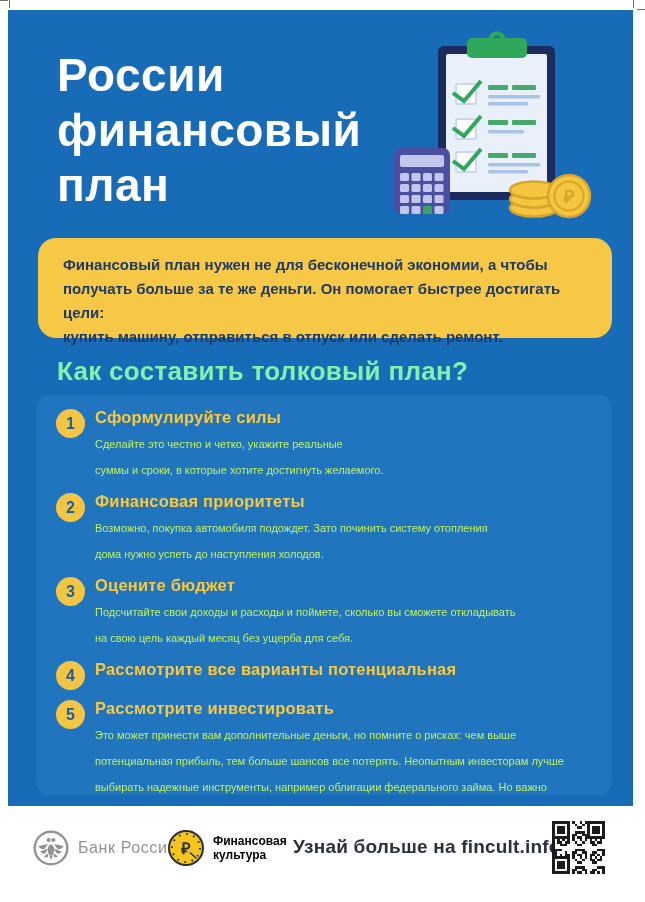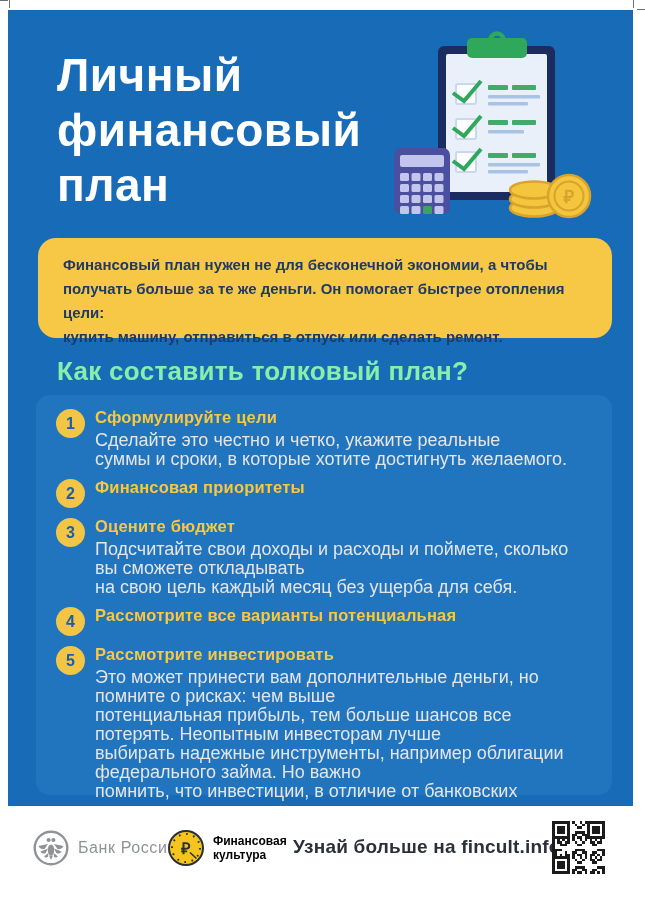--- a/index.html
+++ b/index.html
@@ -24,21 +24,21 @@
     position:absolute;left:28px;top:385px;width:576px;height:400px;background:#2174BE;
     border-radius:14px;box-sizing:border-box;padding:13px 20px 10px 20px;
   }
   .step{display:flex;gap:10px;margin-bottom:9px}
   .step:last-child{margin-bottom:0}
   .step-num{
     flex:none;width:29px;height:29px;border-radius:50%;background:#F2C544;color:#1A5FA5;
     font-weight:bold;font-size:16px;display:flex;align-items:center;justify-content:center;margin-top:1px;
   }
   .step-title{font-size:16.5px;font-weight:bold;color:#F8C93F;margin-bottom:4px;letter-spacing:.2px}
-  .step-body{font-size:18px;color:#e5e5e5;line-height:19px;white-space:pre-line}
+  .step-body{font-size:11px;color:#bef264;line-height:26px;white-space:pre-line}
   .footer{position:absolute;left:0;top:806px;width:645px;height:96px;background:#ffffff}
   .bank-logo{position:absolute;left:33px;top:830px;display:flex;align-items:center;gap:9px}
   .bank-label{font-size:16px;color:#909396;letter-spacing:.6px}
   .fincult-logo{position:absolute;left:167px;top:829px;display:flex;align-items:center;gap:8px}
   .fincult-label{font-size:12px;font-weight:bold;color:#000000;line-height:14.5px;white-space:pre-line}
   .slogan{position:absolute;left:293px;top:836px;font-size:19px;font-weight:bold;color:#2B3038;letter-spacing:.2px}
   .qr{position:absolute;left:552px;top:821px;width:53px;height:53px;background:#ffffff}
   .crop{position:absolute;background:#6F6F6F}
   .crop.tl-h{left:0;top:9;width:8px;height:1px}
   .crop.tl-v{left:9px;top:0;width:1px;height:8px}
@@ -56,21 +56,21 @@
 <div class="crop tl-v"></div>
 <div class="crop tr-h"></div>
 <div class="crop tr-v"></div>
 <div class="crop bl-h"></div>
 <div class="crop bl-v"></div>
 <div class="crop br-h"></div>
 <div class="crop br-v"></div>
 
 <div class="poster">
 
-  <div class="page-title">Личный
+  <div class="page-title">России
 финансовый
 план</div>
 
   <svg class="illustration" viewBox="0 0 228 200" xmlns="http://www.w3.org/2000/svg">
     <g>
       <circle cx="111" cy="12" r="6.5" fill="none" stroke="#2FA85C" stroke-width="4.5"></circle>
       <rect x="52" y="18" width="117" height="154" rx="6" fill="#1C2C5F"></rect>
       <rect x="60" y="26" width="101" height="138" rx="2" fill="#E9F0F9"></rect>
       <rect x="81" y="10" width="60" height="20" rx="5" fill="#2FA85C"></rect>
       <g transform="translate(0,56)">
@@ -124,41 +124,43 @@
       <ellipse cx="148" cy="171" rx="24" ry="8.5" fill="#F3C63E" stroke="#D9A32C" stroke-width="2.5"></ellipse>
       <ellipse cx="148" cy="162" rx="24" ry="8.5" fill="#F3C63E" stroke="#D9A32C" stroke-width="2.5"></ellipse>
       <circle cx="183" cy="168" r="21" fill="#F3C63E" stroke="#D9A32C" stroke-width="2.5"></circle>
       <circle cx="183" cy="168" r="14.5" fill="none" stroke="#D9A32C" stroke-width="2"></circle>
       <text x="183" y="175" text-anchor="middle" font-size="18" font-weight="bold" fill="#D9A32C">₽</text>
     </g>
   </svg>
 
   <div class="intro-card">
     <div class="intro-text">Финансовый план нужен не для бесконечной экономии, а чтобы
-получать больше за те же деньги. Он помогает быстрее отопления цели:
+получать больше за те же деньги. Он помогает быстрее достигать цели:
 купить машину, отправиться в отпуск или сделать ремонт.</div>
   </div>
 
   <div class="section-heading">Как составить толковый план?</div>
 
   <div class="steps-panel">
 
     <div class="step">
       <div class="step-num">1</div>
       <div>
-        <div class="step-title">Сформулируйте цели</div>
+        <div class="step-title">Сформулируйте силы</div>
         <div class="step-body">Сделайте это честно и четко, укажите реальные
 суммы и сроки, в которые хотите достигнуть желаемого.</div>
       </div>
     </div>
 
     <div class="step">
       <div class="step-num">2</div>
       <div>
         <div class="step-title">Финансовая приоритеты</div>
+        <div class="step-body">Возможно, покупка автомобиля подождет. Зато починить систему отопления
+дома нужно успеть до наступления холодов.</div>
       </div>
     </div>
 
     <div class="step">
       <div class="step-num">3</div>
       <div>
         <div class="step-title">Оцените бюджет</div>
         <div class="step-body">Подсчитайте свои доходы и расходы и поймете, сколько вы сможете откладывать
 на свою цель каждый месяц без ущерба для себя.</div>
       </div>

